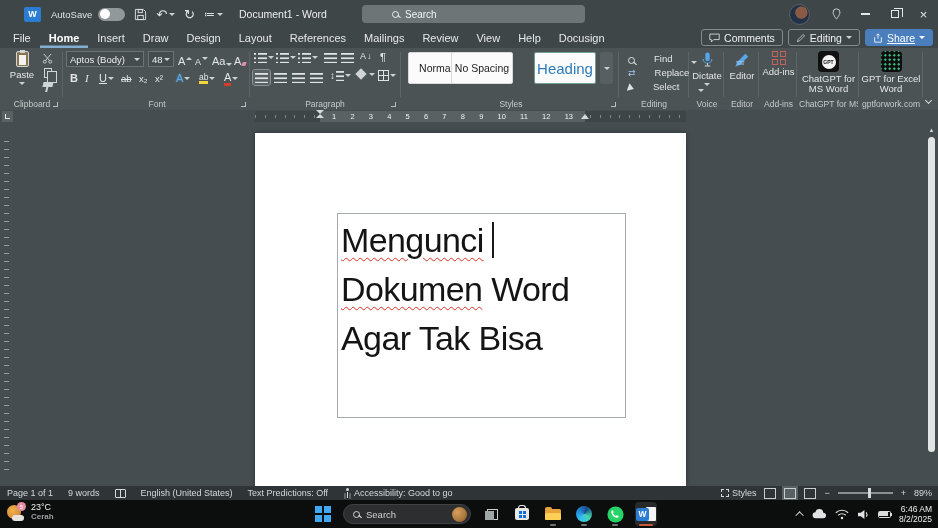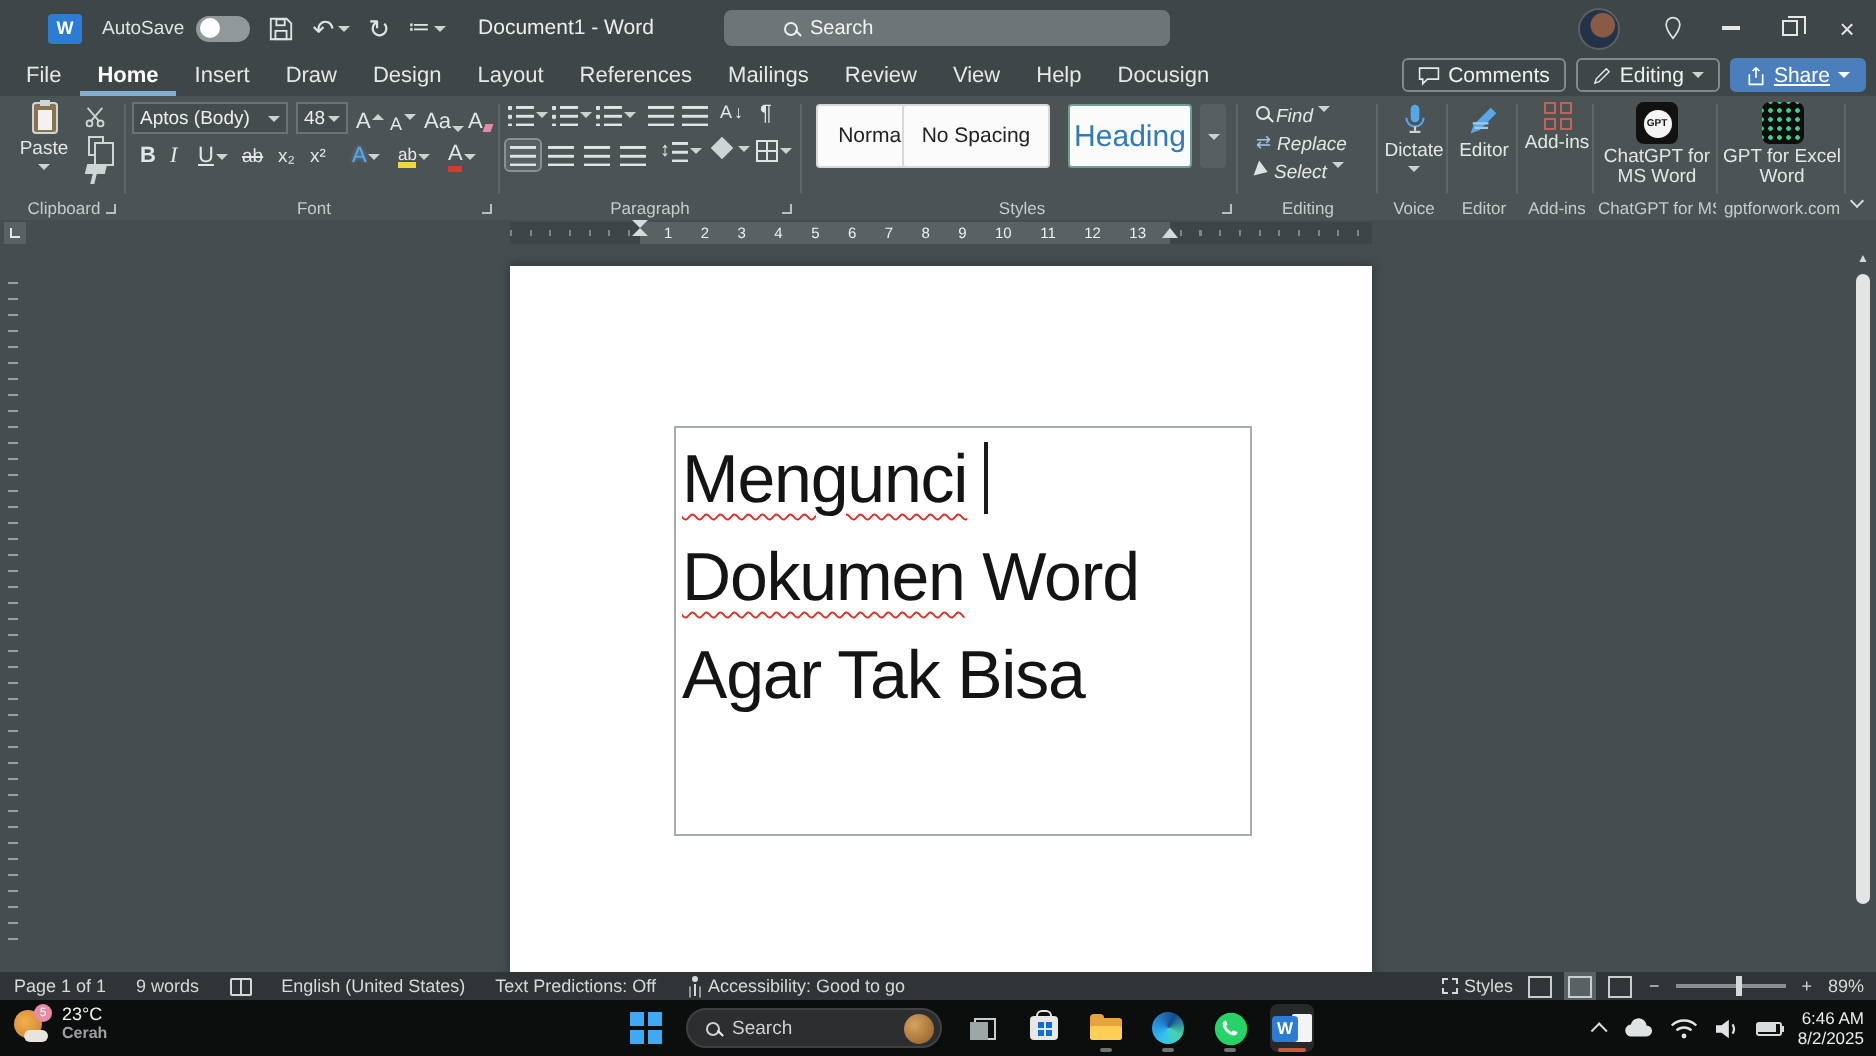--- a/index.html
+++ b/index.html
@@ -80,21 +80,21 @@
   .prow1 { position:absolute; top:4px; left:0; right:0; height:14px; }
   .prow2 { position:absolute; top:22px; left:0; right:0; height:14px; }
   .pitem { position:absolute; display:flex; align-items:center; gap:1px; }
 
   
   .scard { position:absolute; top:4px; height:32px; background:#fbfbfb; border:1px solid #d8d8d8; border-radius:2px; display:flex; align-items:center; justify-content:center; font-size:10.5px; color:#222; overflow:hidden; white-space:nowrap; }
   .scard.heading { color:#2f7ab8; font-size:15px; border:1px solid #6fa191; }
   .smore { position:absolute; top:4px; height:32px; width:13px; background:#585f61; border-radius:2px; display:flex; align-items:center; justify-content:center; }
 
   
-  .erow { position:absolute; left:6px; display:flex; align-items:flex-start; gap:3px; font-size:9.5px; color:#e3e6e6; white-space:nowrap;font-style:italic; }
+  .erow { position:absolute; left:6px; display:flex; align-items:flex-end; gap:19px; font-size:9.5px; color:#e3e6e6; white-space:nowrap; }
   .bigbtn { position:absolute; top:3px; left:0; right:0; display:flex; flex-direction:column; align-items:center; gap:2px; font-size:9.5px; color:#e3e6e6; text-align:center; line-height:10px; }
   .i-addins { display:grid; grid-template-columns:6px 6px; grid-template-rows:6px 6px; gap:2px; }
   .i-addins span { border:1.5px solid #c2625a; }
   .i-cgpt { width:21px; height:21px; background:#111; border-radius:4px; display:flex; align-items:center; justify-content:center; }
   .i-cgpt b { width:14px; height:14px; border-radius:50%; background:#f5f5f5; color:#111; font-size:5px; display:flex; align-items:center; justify-content:center; }
   .i-gptx { width:21px; height:21px; background:#0d0d0d; border-radius:4px; background-image:radial-gradient(#3ecf8e 1px,transparent 1.3px); background-size:4.5px 4.5px; background-position:2px 2px; }
   .chv { width:5px; height:5px; border-right:1.3px solid #d6dada; border-bottom:1.3px solid #d6dada; transform:rotate(45deg); display:inline-block; }
   .rib-collapse { position:absolute; right:7px; bottom:7px; }
 
   
@@ -415,21 +415,21 @@
             <span class="i-grid"></span>
             <span class="tri"></span>
           </span>
       </div>
       <span class="glabel">Paragraph</span>
       <span class="launch"></span>
     </div>
 
     <div class="grp" style="left:404px;width:214px">
       <span class="scard" style="left:4px;width:56px">Normal</span>
-      <span class="scard" style="left:47px;width:74px">No Spacing</span>
+      <span class="scard" style="left:47px;width:62px">No Spacing</span>
       <span class="scard heading" style="left:130px;width:62px">Heading</span>
       <span class="smore" style="left:196px">
           <span class="tri"></span>
         </span>
       <span class="glabel">Styles</span>
       <span class="launch"></span>
     </div>
 
     <div class="grp" style="left:622px;width:64px">
       <span class="erow" style="top:5px">

